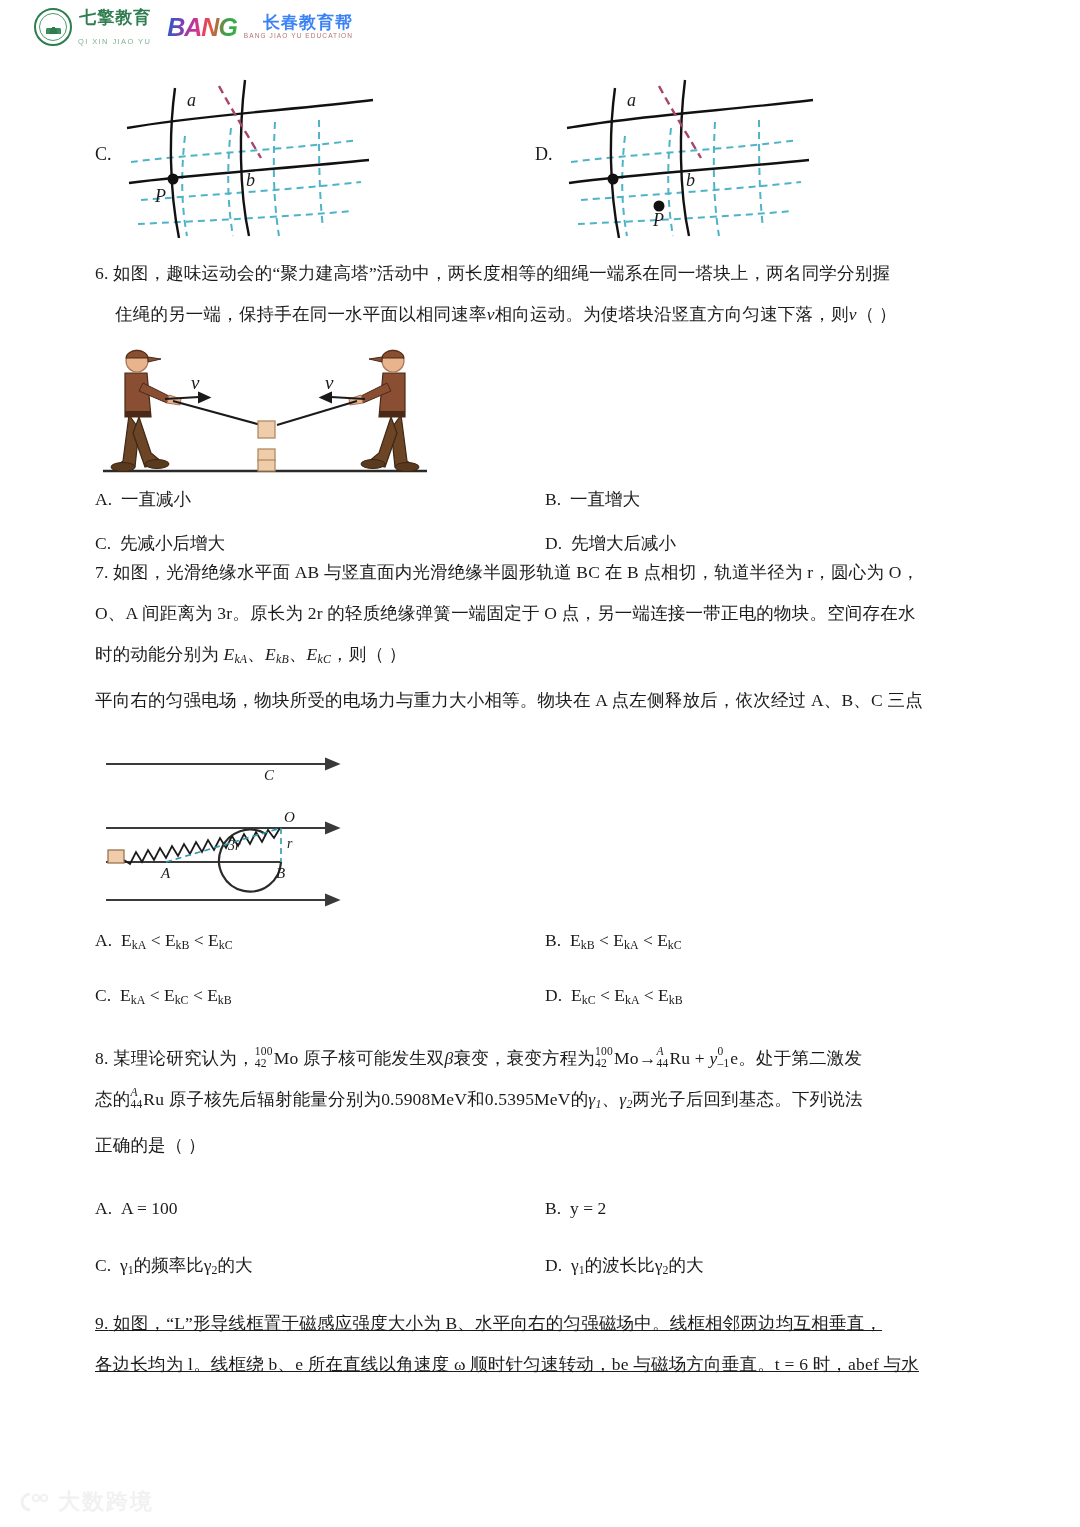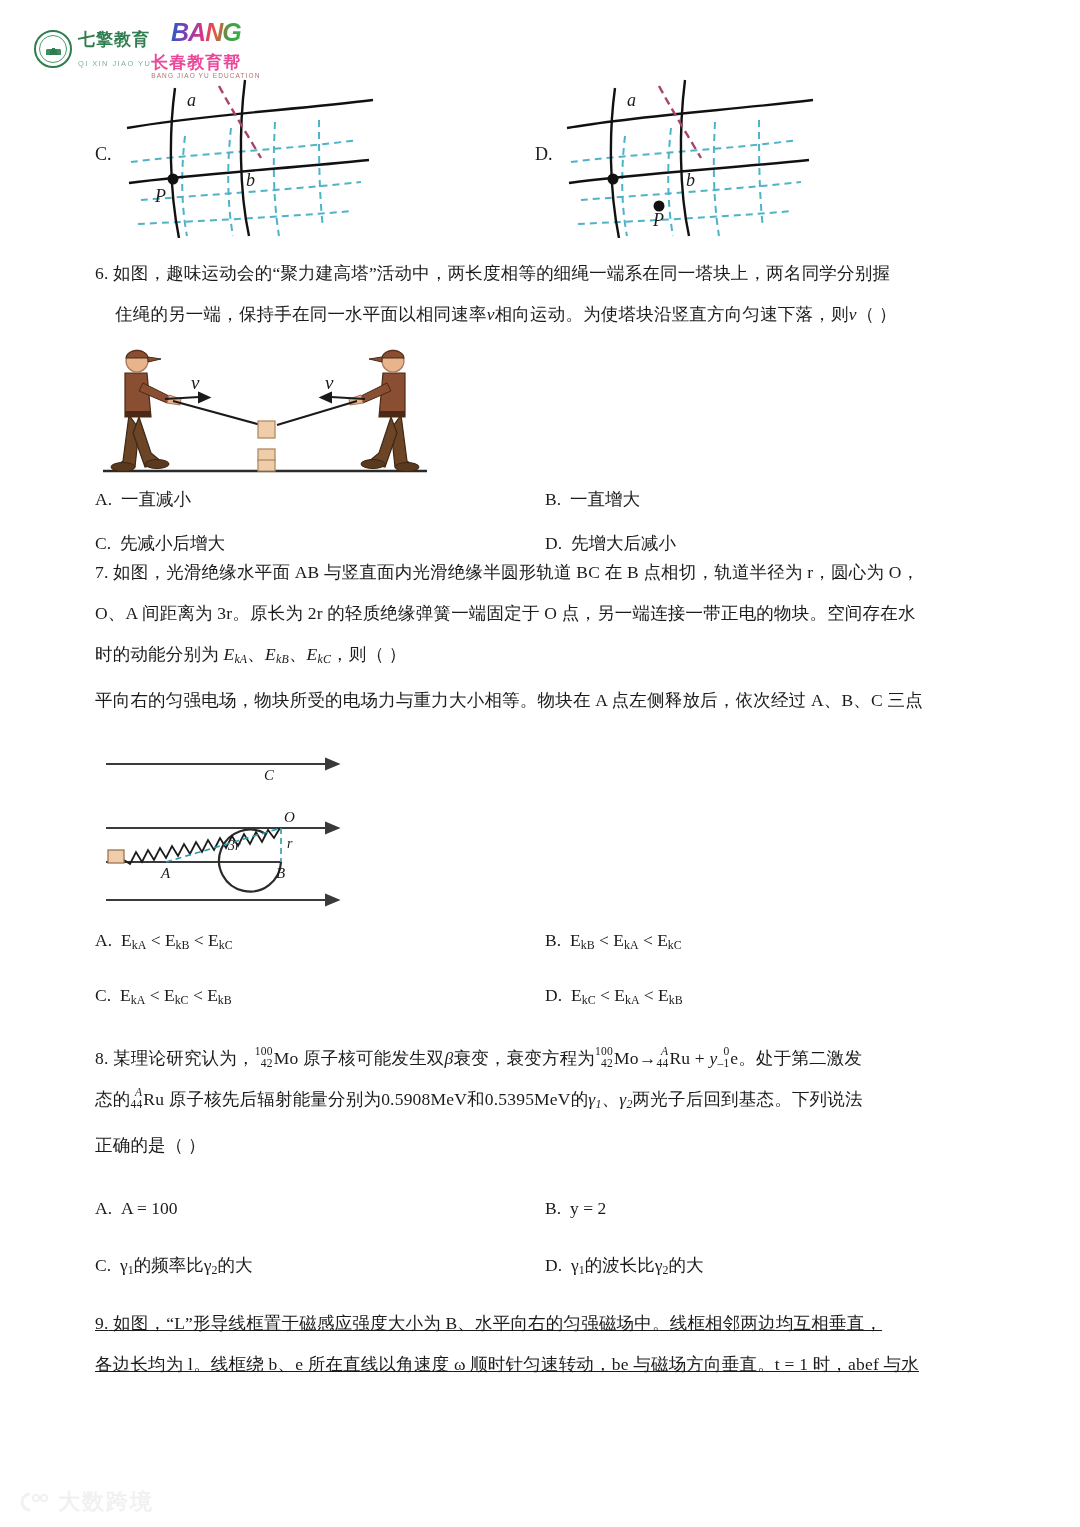--- a/index.html
+++ b/index.html
@@ -12,24 +12,26 @@
     height: 1527px;
     position: relative;
     font-family: "Liberation Serif", "DejaVu Serif", serif;
     color: #1b1b1b;
     overflow: hidden;
   }
 
   
   .header {
     position: absolute;
-    top: 18px;
+    top: 8px;
     left: 34px;
     display: flex;
     align-items: center;
+    gap: 16px;
+    text-align: right;
   }
   .logo-qixin { display: flex; align-items: center; gap: 6px; }
   .qx-emblem {
     width: 34px; height: 34px;
     border-radius: 50%;
     border: 2px solid #2e7d4f;
     background: #ffffff;
     position: relative;
     display: flex; align-items: center; justify-content: center;
   }
@@ -53,51 +55,51 @@
     font-family: "Liberation Serif", serif;
     font-size: 17px; font-weight: bold; color: #2f7d50;
     letter-spacing: 1px;
   }
   .qx-py {
     font-family: "Liberation Sans", sans-serif;
     font-size: 7.5px; color: #7fb394; letter-spacing: 1.4px;
     margin-top: 12px;
   }
 
-  .logo-bang { display: flex; align-items: center; gap: 7px; flex-direction: column; }
+  .logo-bang { display: flex; align-items: center; gap: 7px; }
   .bang-mark {
     font-family: "Liberation Sans", sans-serif;
     font-size: 25px; font-weight: bold; font-style: italic;
     letter-spacing: -1px;
     background: linear-gradient(100deg,#1b63c8 0%, #7b3fb5 22%, #d9338a 45%, #e8563c 62%, #3aa14a 82%, #39b54a 100%);
     -webkit-background-clip: text;
     background-clip: text;
     color: transparent;
   }
   .bang-text { display: flex; flex-direction: column; line-height: 1; }
   .bang-cn {
     font-family: "Liberation Serif", serif;
-    font-size: 17px; font-weight: bold; color: #ec4899; letter-spacing: 1px;
+    font-size: 17px; font-weight: bold; color: #3b82f6; letter-spacing: 1px;
   }
   .bang-en {
     font-family: "Liberation Sans", sans-serif;
     font-size: 6.5px; color: #b2736d; letter-spacing: 1.1px; margin-top: 2px;
   }
 
   
   .qtext {
     position: absolute;
     font-size: 17.5px;
     line-height: 41px;
     letter-spacing: 0.2px;
     text-align: justify;
   }
   .qtext .it { font-style: italic; }
   sub { font-size: 0.68em; vertical-align: -0.25em; }
-  .nuc { display: inline-block; vertical-align: -0.25em; text-align: right; font-size: 0.66em; line-height: 1.0; margin-right: 1px; }
+  .nuc { display: inline-block; vertical-align: -0.25em; text-align: left; font-size: 0.66em; line-height: 1.0; margin-right: 1px; }
   .nuc span { display: block; }
 
   .opt-row { position: absolute; display: flex; width: 900px; font-size: 17.5px; }
   .opt { display: flex; gap: 9px; align-items: baseline; }
   .opt-a, .opt-c { width: 450px; }
   .opt-label { font-style: normal; }
 
   
   .sphere-wrap { position: absolute; }
   .sphere-label {
@@ -414,21 +416,21 @@
     <span class="opt-label">D.</span>
     <span><span class="it"><span>γ</span><sub>1</sub></span><span>的波长比</span><span class="it"><span>γ</span><sub>2</sub></span><span>的大</span></span>
   </div>
 </div>
 
 <div class="qtext" style="left:95px; top:1303px; width:890px;text-decoration:underline;">
   <div>
     <span>9.</span>
     <span>如图，“L”形导线框置于磁感应强度大小为 B、水平向右的匀强磁场中。线框相邻两边均互相垂直，</span>
   </div>
-  <div>各边长均为 l。线框绕 b、e 所在直线以角速度 ω 顺时针匀速转动，be 与磁场方向垂直。t = 1 时，abef 与水</div>
+  <div>各边长均为 l。线框绕 b、e 所在直线以角速度 ω 顺时针匀速转动，be 与磁场方向垂直。t = 6 时，abef 与水</div>
 </div>
 
 <div class="watermark">
   <svg class="wm-mark" viewBox="0 0 32 22">
     <path d="M12,3 A8,8 0 1 0 12,19" stroke="#e4e4e4" stroke-width="3" fill="none"></path>
     <circle cx="18" cy="7" r="3.2" fill="none" stroke="#e4e4e4" stroke-width="2"></circle>
     <circle cx="26" cy="7" r="3.2" fill="none" stroke="#e4e4e4" stroke-width="2"></circle>
   </svg>
   <span class="wm-text">大数跨境</span>
 </div>

